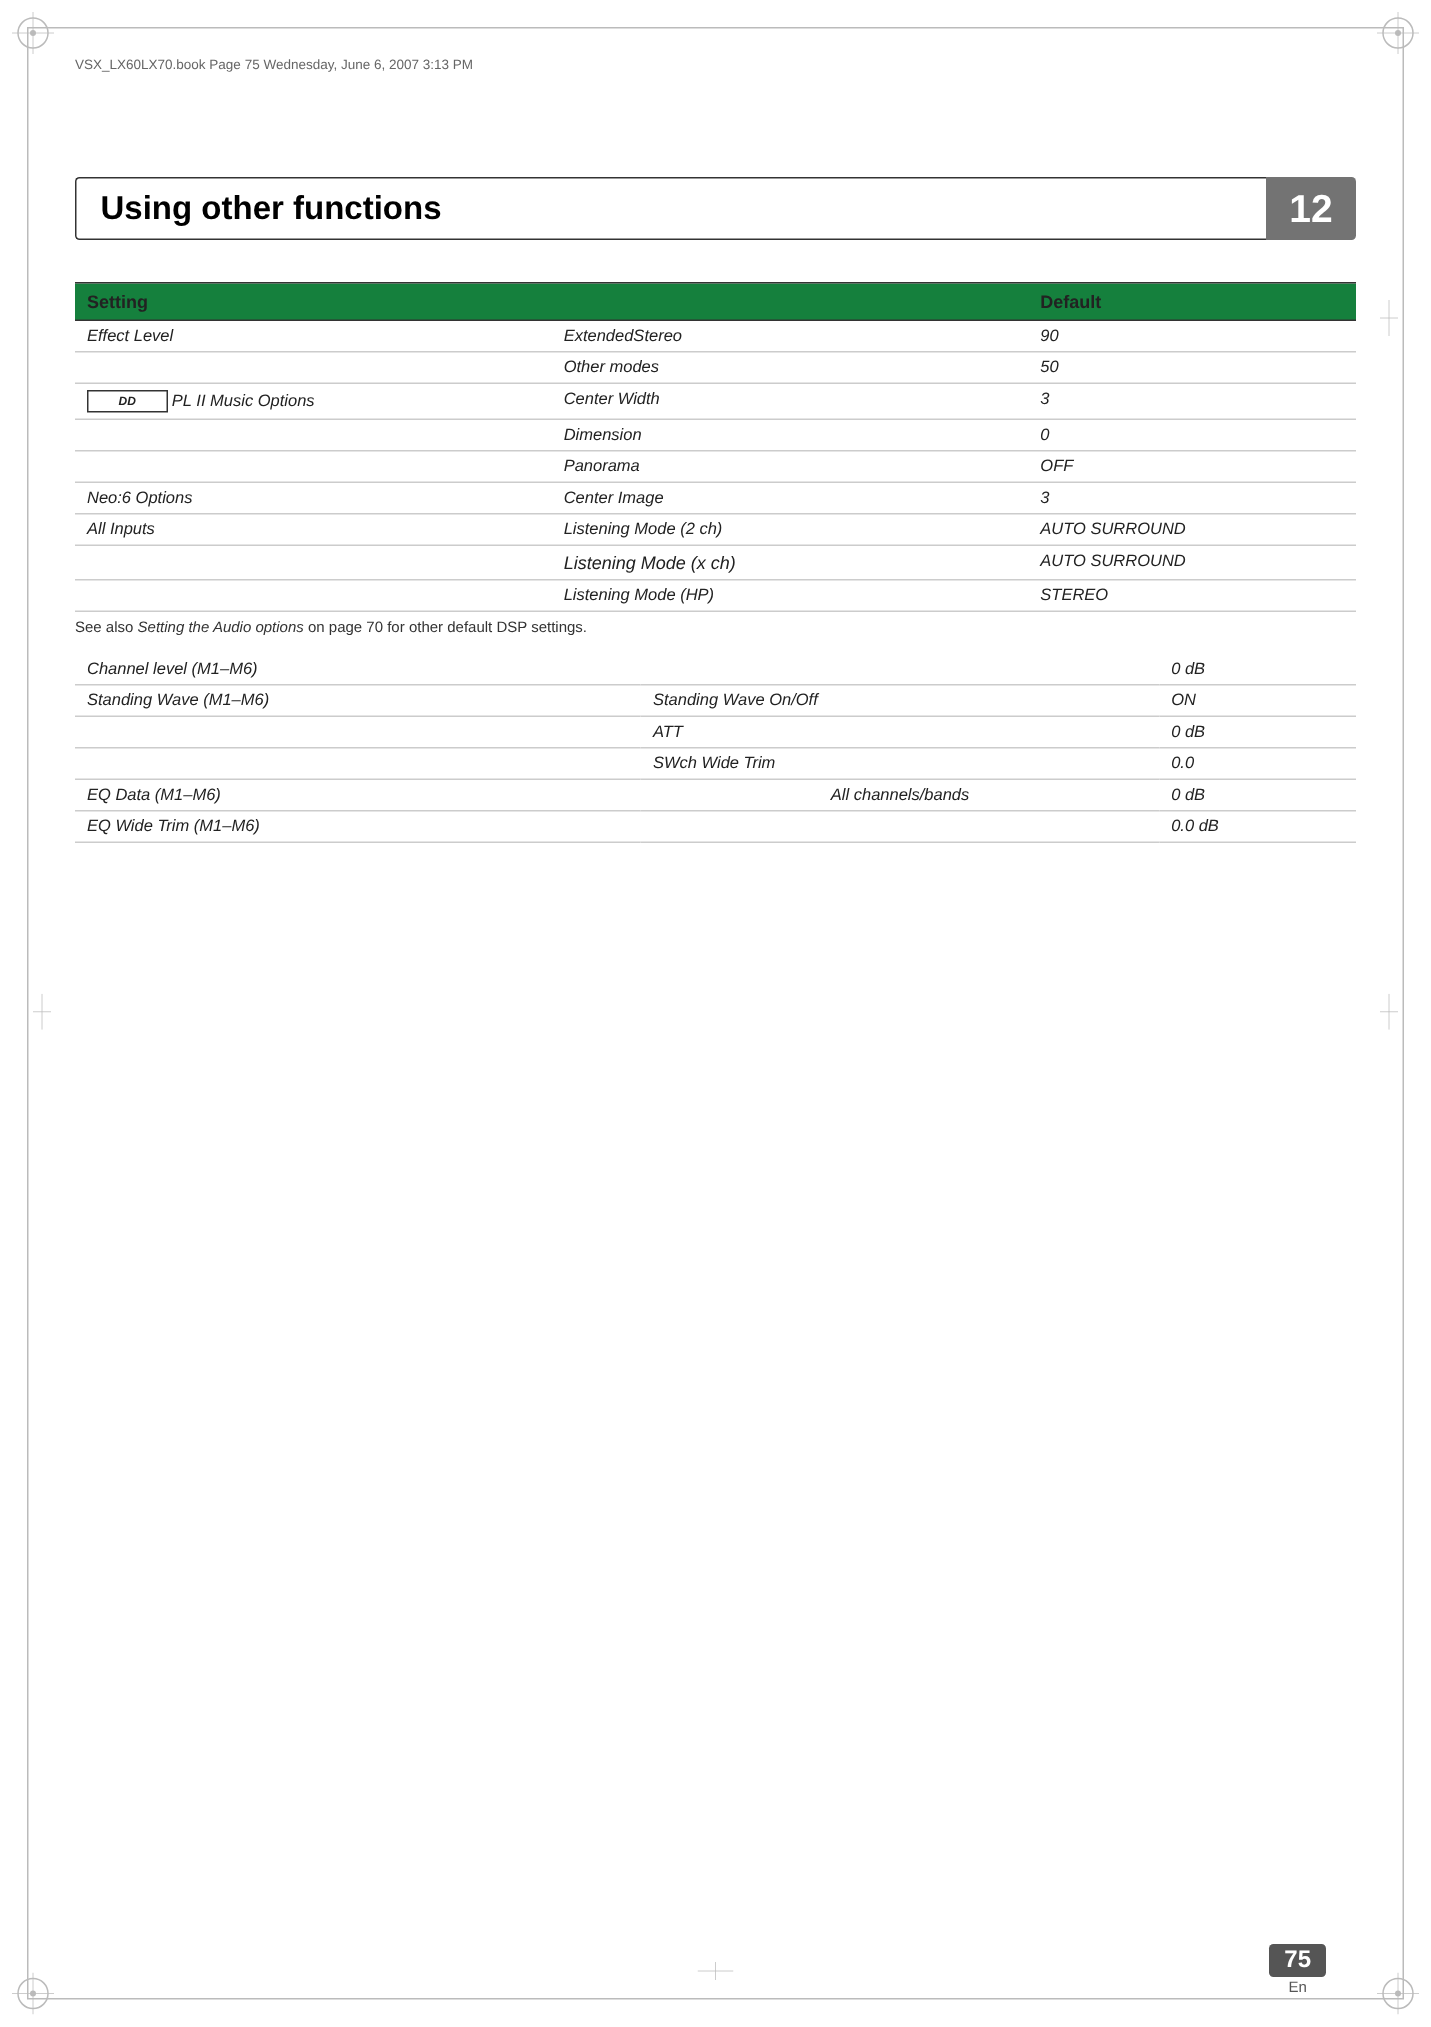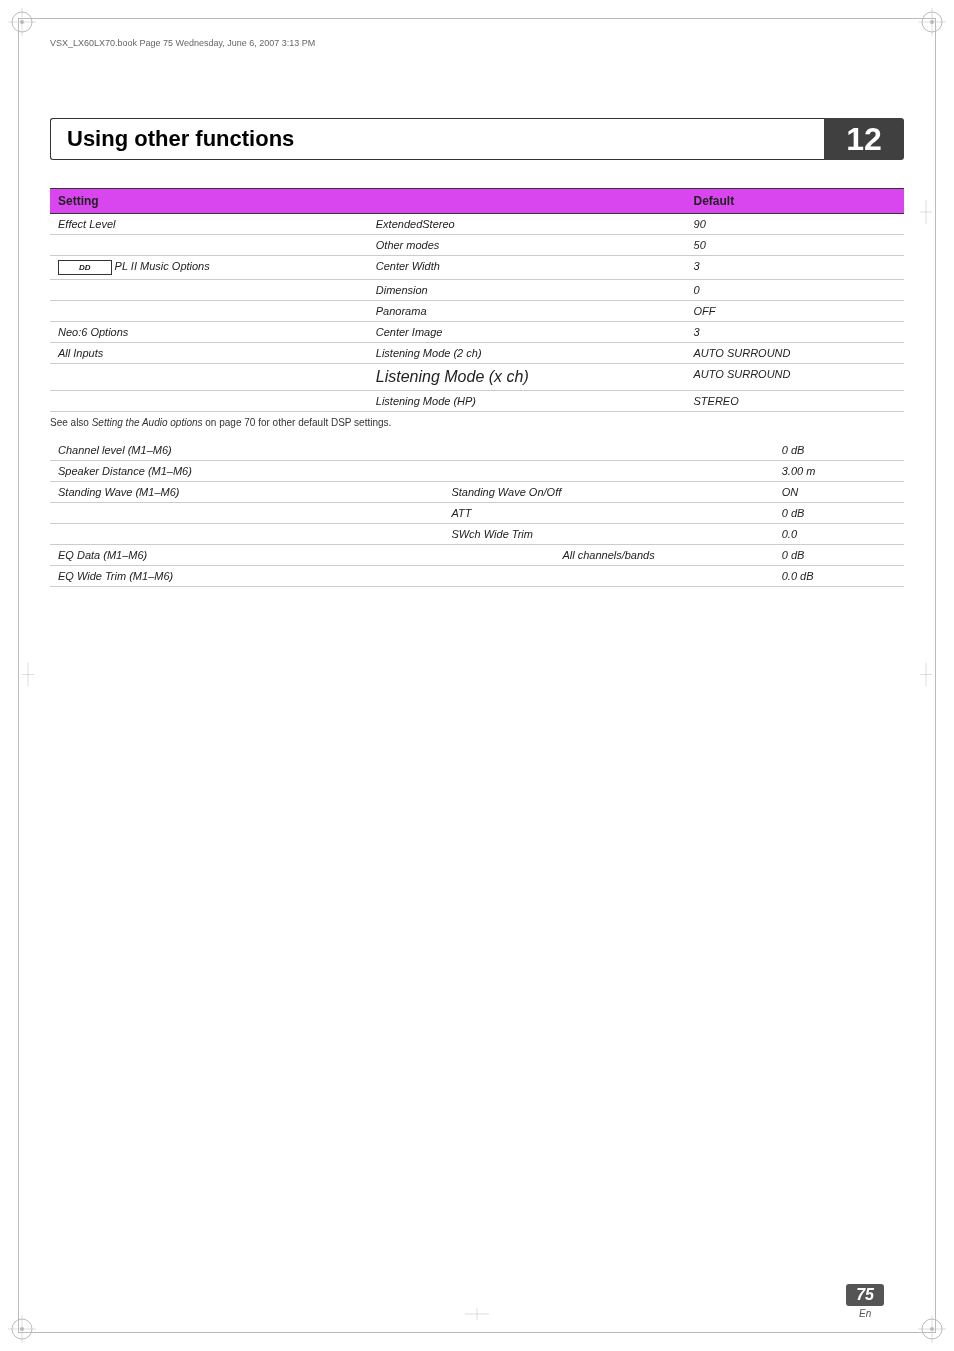--- a/index.html
+++ b/index.html
@@ -65,27 +65,27 @@
       border-radius: 3px 0 0 3px;
     }
 
     .header-title {
       font-size: 22px;
       font-weight: bold;
       color: #000000;
     }
 
     .chapter-box {
-      width: 80px;
-      background: #404040;
+      width: 60px;
+      background: #737373;
       color: #fff;
       display: flex;
       align-items: center;
       justify-content: center;
-      font-size: 32px;
+      font-size: 26px;
       font-weight: bold;
       border-radius: 0 3px 3px 0;
     }
 
     
     .content {
       position: absolute;
       top: 178px;
       left: 50px;
       right: 50px;
@@ -98,21 +98,21 @@
       margin-top: 10px;
     }
 
     .settings-table th {
       text-align: left;
       padding: 5px 8px;
       font-size: 12px;
       font-weight: bold;
       border-top: 1.5px solid #333;
       border-bottom: 1.5px solid #333;
-      background: #d946ef;
+      background: #15803d;
     }
 
     .settings-table th.col-default {
       text-align: left;
     }
 
     .settings-table td {
       padding: 4px 8px;
       font-size: 11px;
       vertical-align: top;
@@ -143,24 +143,23 @@
       color: #fff;
       font-weight: bold;
       font-size: 12px;
       padding: 4px 8px;
       margin-top: 0;
     }
 
     
     .page-number {
       position: absolute;
-      bottom: 32px;
+      bottom: 20px;
       right: 70px;
       text-align: center;
-      font-style: italic;
     }
 
     .page-num-box {
       background: #555;
       color: #fff;
       font-weight: bold;
       font-size: 16px;
       padding: 2px 10px;
       display: inline-block;
       border-radius: 3px;
@@ -311,21 +310,21 @@
           <td style="font-size: 11px; vertical-align: top;">Center Image</td>
           <td style="font-size: 11px; vertical-align: top;">3</td>
         </tr>
         <tr>
           <td style="font-weight: normal; font-size: 11px; vertical-align: top;">All Inputs</td>
           <td style="font-size: 11px; vertical-align: top;">Listening Mode (2 ch)</td>
           <td style="font-size: 11px; vertical-align: top;">AUTO SURROUND</td>
         </tr>
         <tr>
           <td style="font-weight: normal; font-size: 11px; vertical-align: top;"></td>
-          <td style="font-size: 16px; vertical-align: top; margin-top: 24px;">Listening Mode (x ch)</td>
+          <td style="font-size: 12px; vertical-align: top; margin-top: 24px;">Listening Mode (x ch)</td>
           <td style="font-size: 11px; vertical-align: top;">AUTO SURROUND</td>
         </tr>
         <tr style="border-bottom: 1.5px solid rgb(85, 85, 85);">
           <td style="font-weight: normal; font-size: 11px; vertical-align: top;"></td>
           <td style="font-size: 11px; vertical-align: top;">Listening Mode (HP)</td>
           <td style="font-size: 11px; vertical-align: top;">STEREO</td>
         </tr>
       </tbody>
   </table>
 
@@ -335,25 +334,20 @@
 
 
   <table class="settings-table">
     <tbody id="mcacc-tbody">
     <tr>
           <td style="font-size: 11px; vertical-align: top;">Channel level (M1–M6)</td>
           <td style="font-size: 11px; vertical-align: top;"></td>
           <td style="font-size: 11px; vertical-align: top;">0 dB</td>
         </tr>
         <tr>
-          <td style="font-size: 11px; vertical-align: top;">Speaker Distance (M1–M6)</td>
-          <td style="font-size: 11px; vertical-align: top;"></td>
-          <td style="font-size: 11px; vertical-align: top;">3.00 m</td>
-        </tr>
-        <tr>
           <td style="font-size: 11px; vertical-align: top;">Standing Wave (M1–M6)</td>
           <td style="font-size: 11px; vertical-align: top;">Standing Wave On/Off</td>
           <td style="font-size: 11px; vertical-align: top;">ON</td>
         </tr>
         <tr>
           <td style="font-size: 11px; vertical-align: top;"></td>
           <td style="font-size: 11px; vertical-align: top;">ATT</td>
           <td style="font-size: 11px; vertical-align: top;">0 dB</td>
         </tr>
         <tr>

